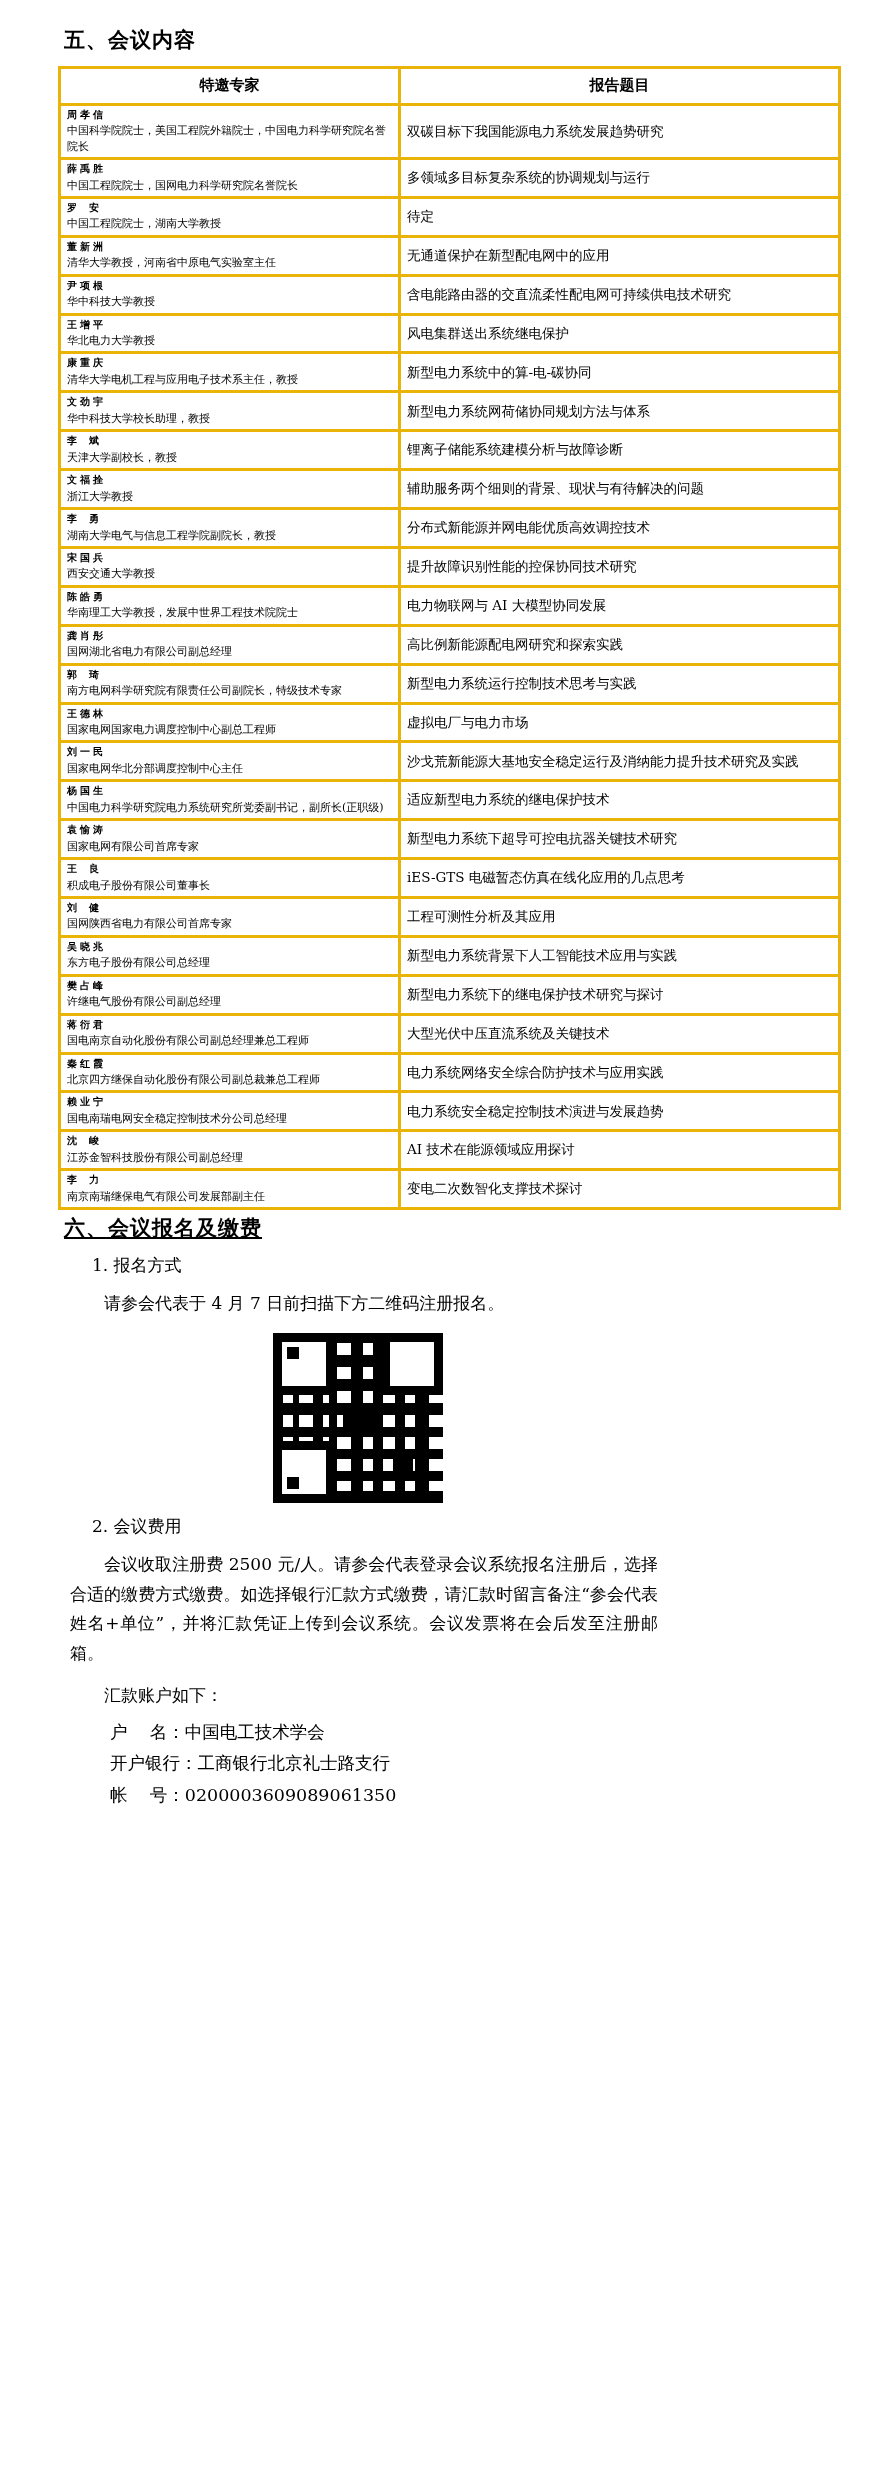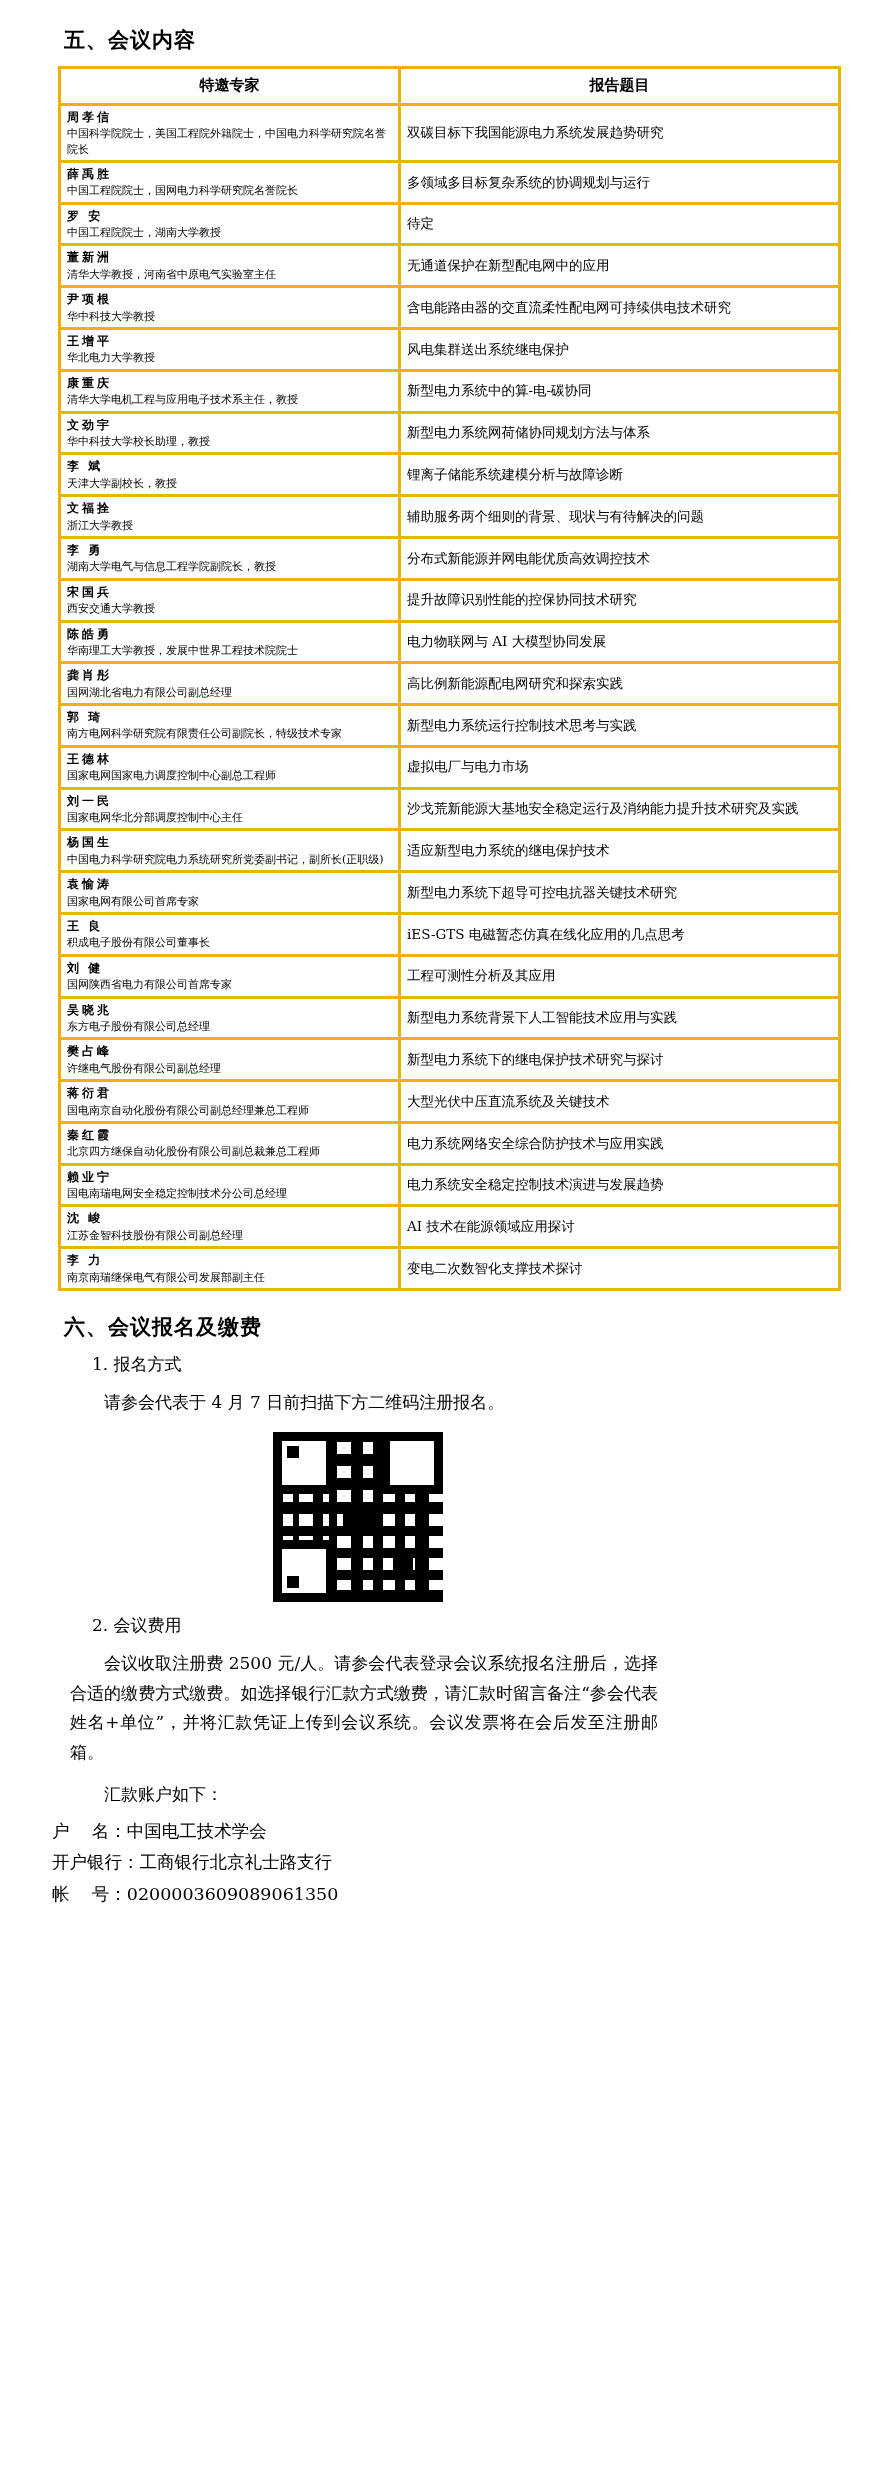--- a/index.html
+++ b/index.html
@@ -43,22 +43,22 @@
     text-align: center;
     font-weight: bold;
     font-family: "DejaVu Sans", "Liberation Sans", sans-serif;
     font-size: 15px;
     padding: 6px 4px;
   }
   table.experts col.c1 { width: 340px; }
   table.experts col.c2 { width: 440px; }
   .expert-name {
     font-weight: bold;
-    font-family: Liberation Sans, sans-serif;
-    font-size: 12px;
+    font-family: Liberation Mono, monospace;
+    font-size: 10px;
     letter-spacing: 3px;
     display: block;
   }
   .expert-title {
     display: block;
     font-size: 11px;
     line-height: 1.4;
   }
   td.topic {
     font-size: 13.5px;
@@ -110,20 +110,21 @@
     box-shadow: inset 0 0 0 7px #fff;
   }
   .qr-inner {
     position: absolute;
     width: 12px; height: 12px;
     background: #000;
   }
   .acct-line {
     font-size: 17.5px;
     line-height: 1.8;
+    margin-left: 58px;
     white-space: pre;
   }
 </style>
 </head>
 <body>
 
 <div class="page">
 
   <h2 class="section-title">五、会议内容</h2>
 
@@ -331,21 +332,21 @@
       <tr>
           <td>
             <span class="expert-name">李 力</span>
             <span class="expert-title">南京南瑞继保电气有限公司发展部副主任</span>
           </td>
           <td class="topic">变电二次数智化支撑技术探讨</td>
         </tr>
     </tbody>
   </table>
 
-  <h2 class="section-title" style="margin-top:22px;">六、会议报名及缴费</h2>
+  <h2 class="section-title" style="margin-top:4px;text-decoration:underline;">六、会议报名及缴费</h2>
 
   <div class="sub-item">1. 报名方式</div>
   <div class="para">请参会代表于 4 月 7 日前扫描下方二维码注册报名。</div>
 
   <div class="qr-wrap">
     <div class="qr">
       <div class="qr-corner-bl"></div>
       <div class="qr-inner" style="top:14px;left:14px;"></div>
       <div class="qr-inner" style="top:14px;right:14px;"></div>
       <div class="qr-inner" style="bottom:14px;left:14px;"></div>

